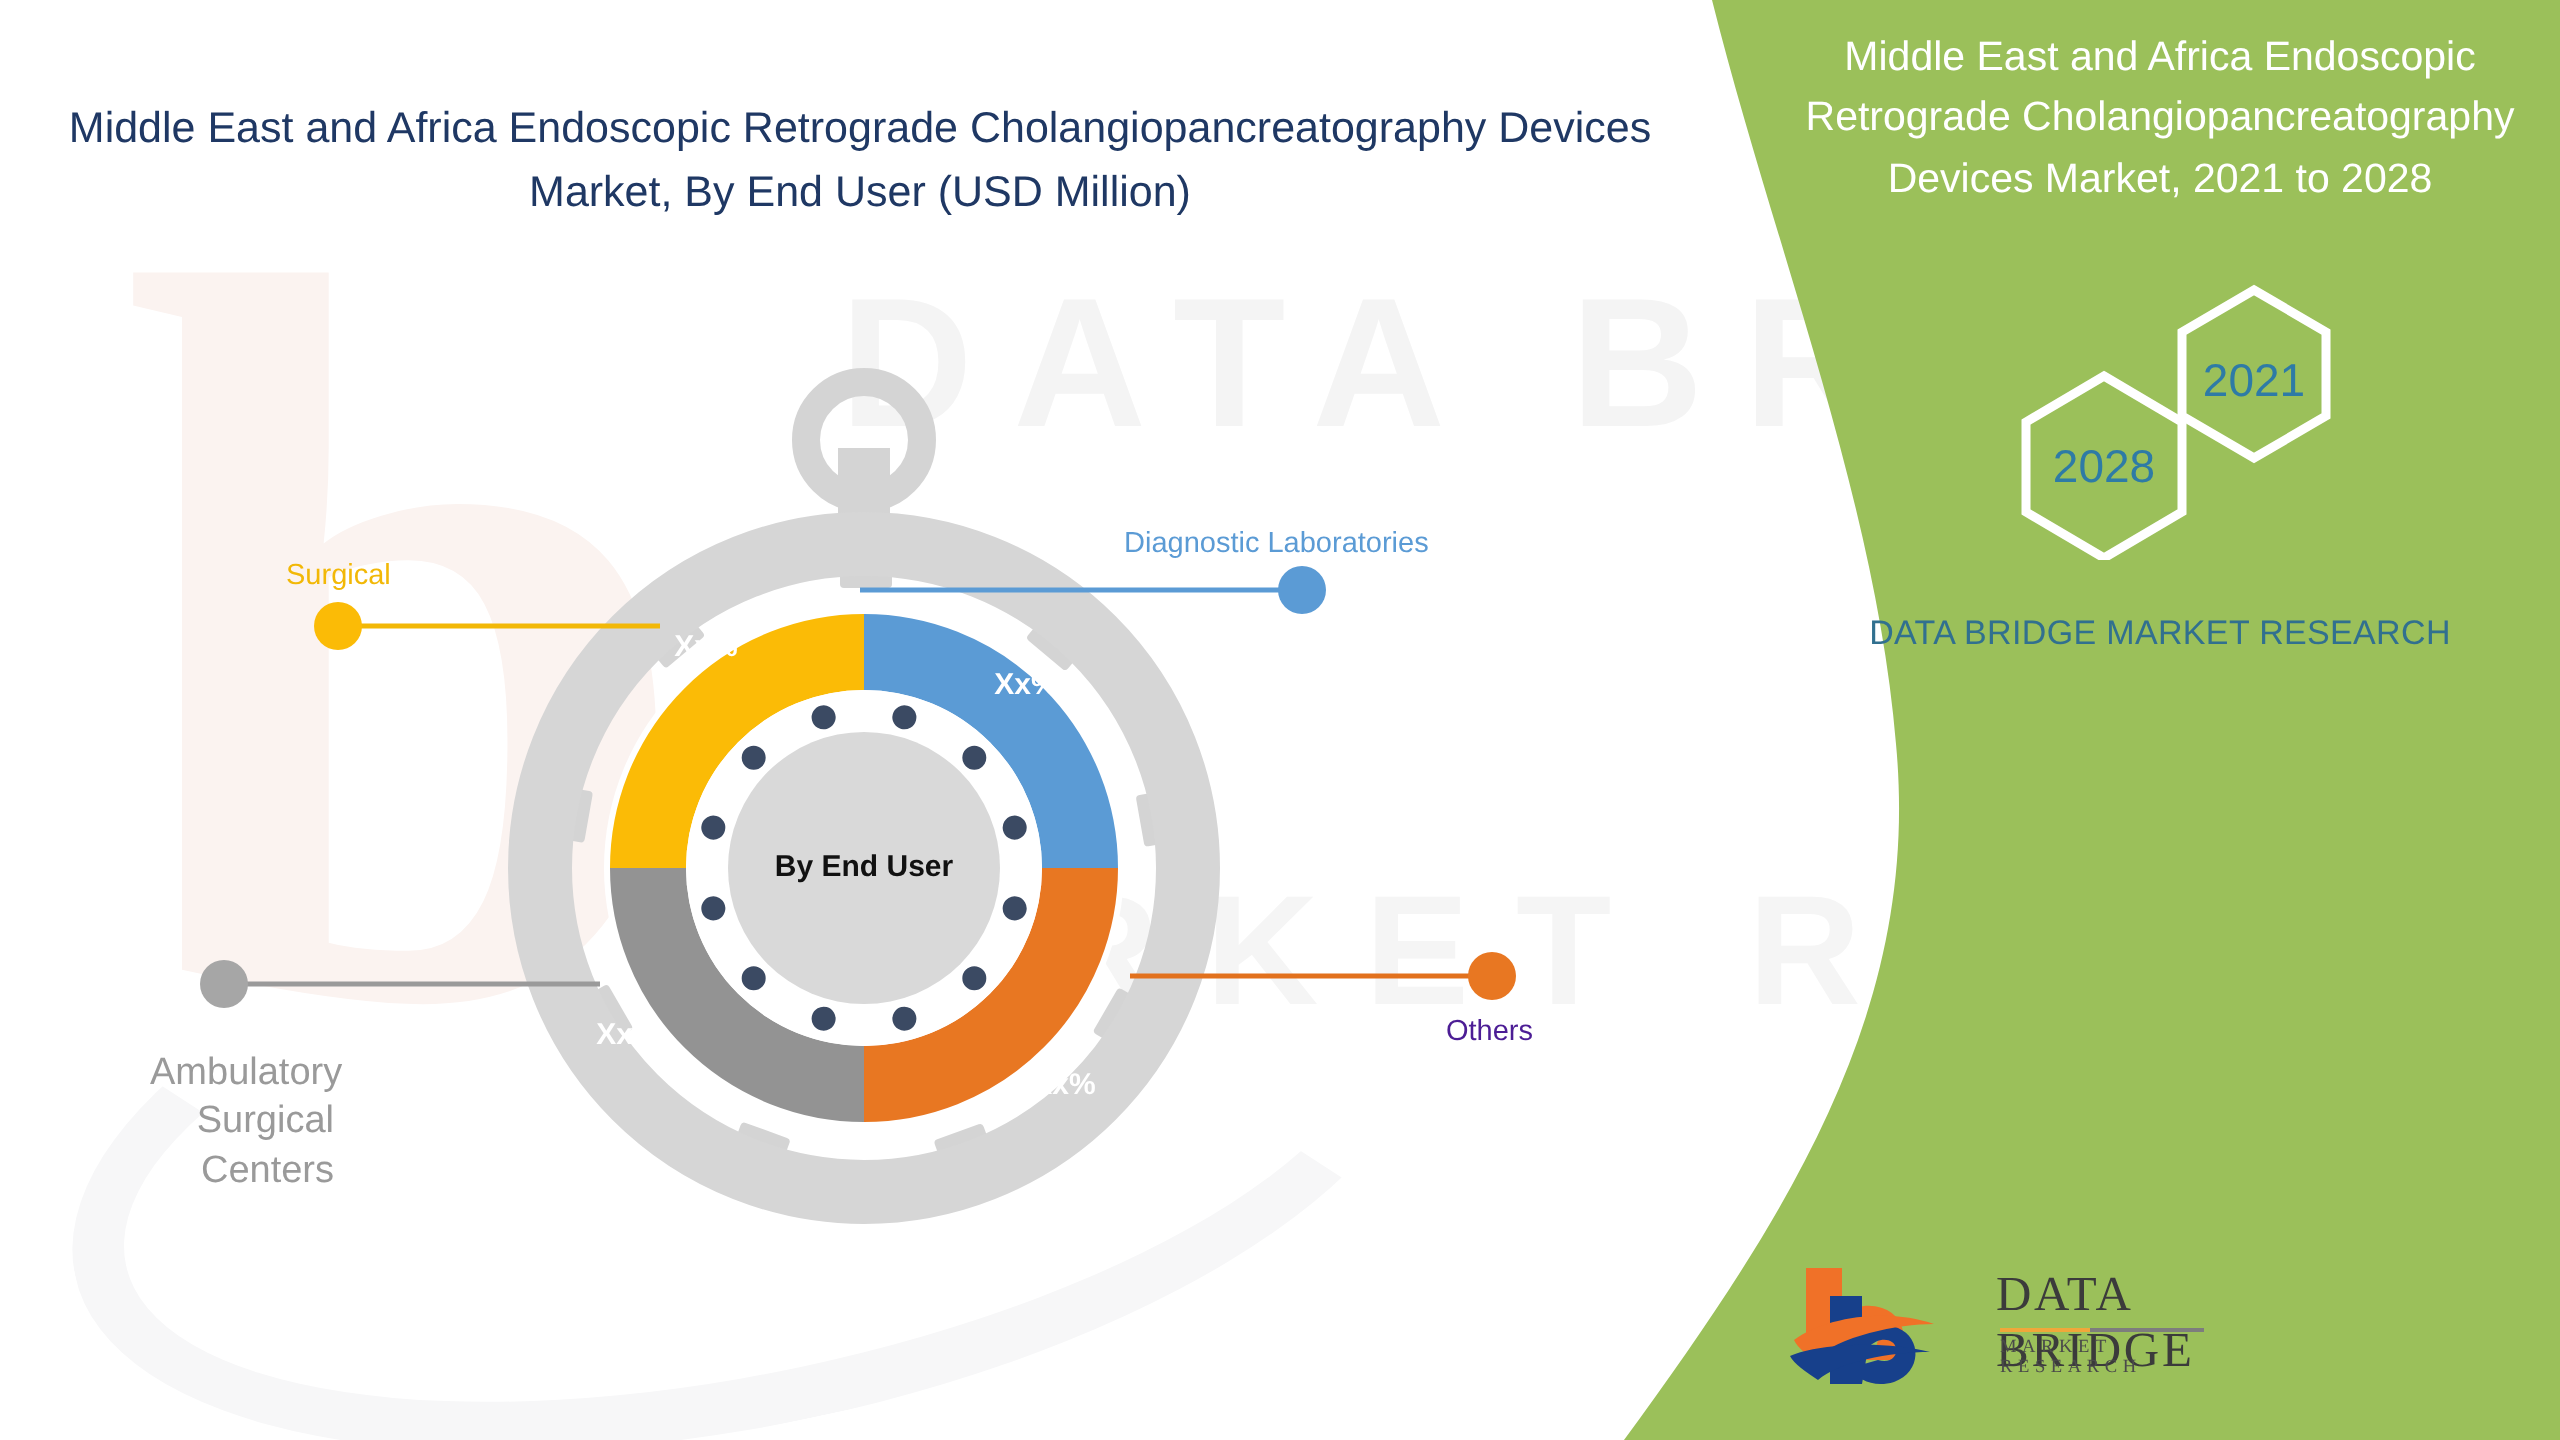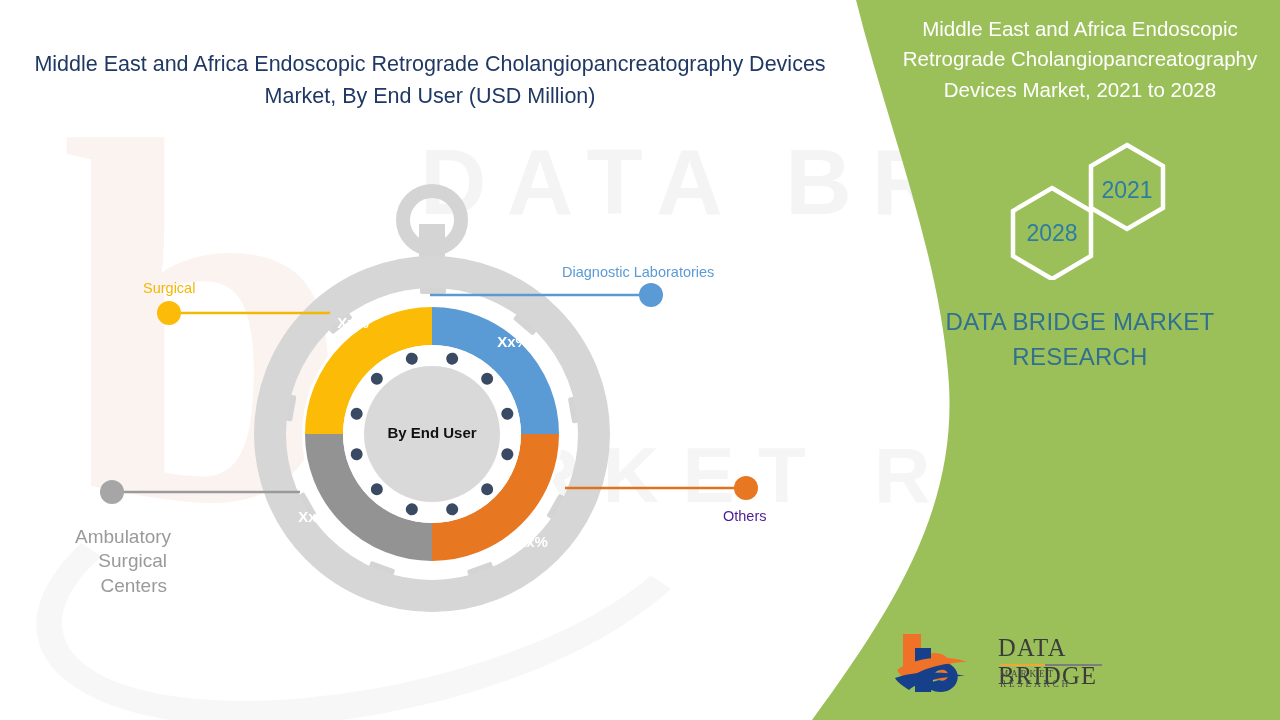--- a/index.html
+++ b/index.html
@@ -59,21 +59,21 @@
   }
   .panel-title{
     position:absolute;left:5px;top:14px;width:390px;
     text-align:center;color:#ffffff;
     font-size:20.5px;line-height:1.48;font-weight:400;
   }
   .hexes{position:absolute;left:0;top:140px;width:400px;height:140px;}
   .brand{
     position:absolute;left:20px;top:305px;width:360px;
     text-align:center;color:#31708f;
-    font-size:24px;line-height:1.45;letter-spacing:.01em;
+    font-size:17px;line-height:1.45;letter-spacing:.01em;
   }
 
   
   .logo{position:absolute;left:893px;top:628px;width:215px;height:70px;}
   .logo-word{
     position:absolute;left:105px;top:6px;
     color:#3b3b3b;font-size:24.5px;letter-spacing:.055em;font-weight:400;
     font-family:"Liberation Serif", serif;
   }
   .logo-sub{

